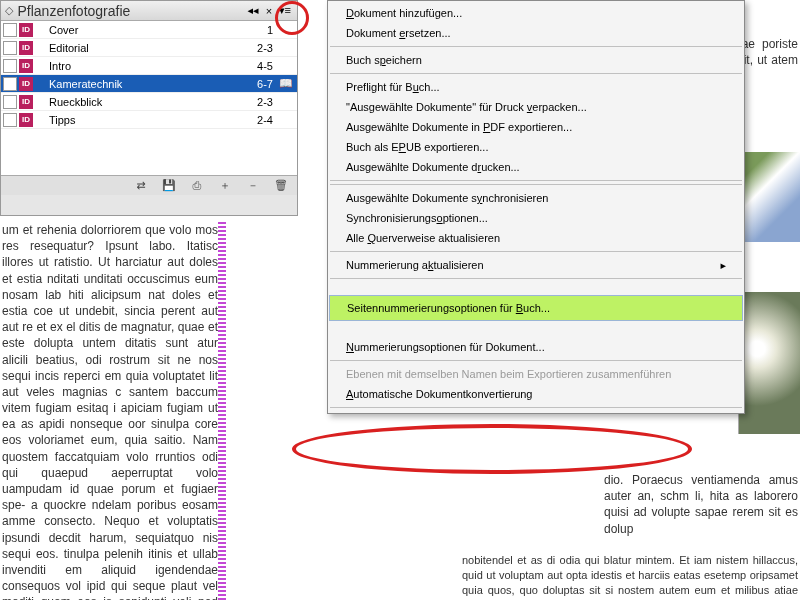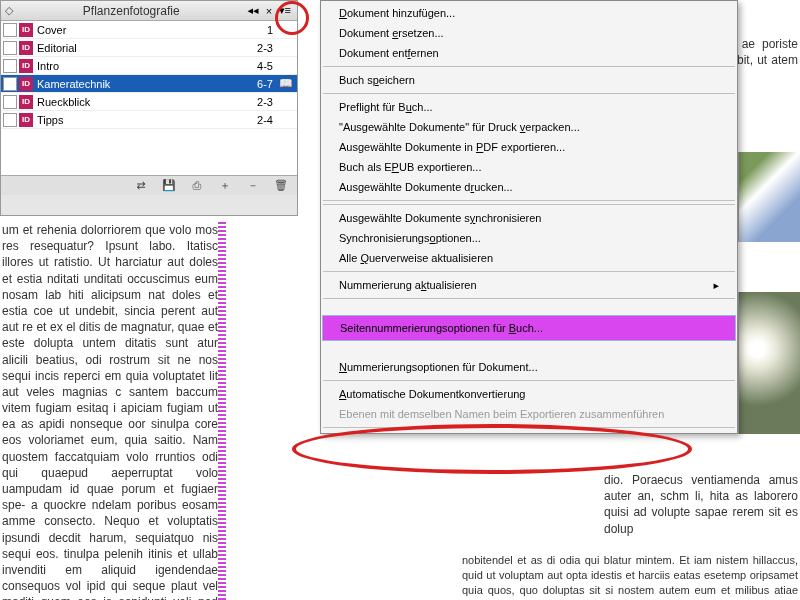--- a/index.html
+++ b/index.html
@@ -1,48 +1,48 @@
 <!DOCTYPE html>
 <html><head>
 <meta charset="utf-8">
 <style>
 * { margin: 0; padding: 0; box-sizing: border-box; font-family: Tahoma, sans-serif; font-size: 11px; }
 body { background: #fff; width: 800px; height: 600px; overflow: hidden; position: relative; }
 
 .panel { position: absolute; left: 0; top: 0; width: 298px; height: 216px; background: #e6e6e6; border: 1px solid #999; }
 .panel-header { display: flex; align-items: center; height: 20px; background: linear-gradient(#f0f0f0,#d8d8d8); border-bottom: 1px solid #aaa; padding: 0 4px; }
-.panel-header .title { flex: 1; font-size: 12px; color: #333; text-align: center; }
+.panel-header .title { flex: 1; font-size: 14px; color: #333; }
 .panel-header .icon-btn { width: 16px; height: 16px; display: flex; align-items: center; justify-content: center; cursor: pointer; }
 .flyout-circle { position: absolute; right: -12px; top: 0; width: 34px; height: 34px; border: 3px solid #d92020; border-radius: 50%; pointer-events: none; }
 
 .doc-list { background: #fff; height: 154px; overflow: auto; }
 .doc-row { display: flex; align-items: center; height: 18px; padding: 0 2px; border-bottom: 1px solid #eee; }
 .doc-row.selected { background: #1a5db5; color: #fff; }
 .doc-row .chk { width: 14px; height: 14px; border: 1px solid #999; background: #fff; margin-right: 2px; }
-.doc-row .doc-icon { width: 14px; height: 14px; background: #b91f5e; margin-right: 4px; display: flex; align-items: center; justify-content: center; color: #fff; font-size: 8px; font-weight: bold; }
+.doc-row .doc-icon { width: 14px; height: 14px; background: #b91f5e; margin-right: 16px; display: flex; align-items: center; justify-content: center; color: #fff; font-size: 8px; font-weight: bold; }
 .doc-row .name { flex: 1; }
 .doc-row .pages { width: 38px; text-align: right; margin-right: 6px; }
 .doc-row .open-icon { width: 16px; }
 
 .panel-footer { height: 20px; display: flex; align-items: center; justify-content: flex-end; gap: 12px; padding: 0 8px; border-top: 1px solid #aaa; background: #e0e0e0; }
 .panel-footer .tool { width: 16px; height: 16px; cursor: pointer; display: flex; align-items: center; justify-content: center; color: #444; }
 
 .bg-text { position: absolute; color: #333; font-size: 12px; line-height: 1.35; text-align: justify; }
 .bg-left { left: 2px; top: 222px; width: 216px; }
 .bg-right { left: 604px; top: 36px; width: 194px; }
 .bg-bottom { left: 462px; top: 553px; width: 336px; font-size: 11px; }
 .nachtrag { position: absolute; left: 398px; top: 0; font-variant: small-caps; color: #4a5a78; font-size: 22px; letter-spacing: 2px; }
 .photo1 { position: absolute; right: 0; top: 152px; width: 62px; height: 90px; background: linear-gradient(135deg,#7a9a5a 20%,#fff 40%,#8aa5d0 70%); border-left: 1px solid #aaa; }
 .photo2 { position: absolute; right: 0; top: 292px; width: 62px; height: 142px; background: radial-gradient(circle at 30% 40%, #fff 8%, #e8e8d8 20%, #6a7a5a 60%); border-left: 1px solid #aaa; }
 
 .rulers { position: absolute; left: 218px; top: 222px; width: 8px; height: 378px; background: repeating-linear-gradient(#c447d6 0 2px, #fff 2px 4px); }
 
-.context-menu { position: absolute; left: 320px; top: 0; width: 418px; background: #f4f4f4; border: 1px solid #8a8a8a; box-shadow: 3px 3px 6px rgba(0,0,0,.3); padding: 2px 0; }
+.context-menu { position: absolute; left: 327px; top: 0; width: 418px; background: #f4f4f4; border: 1px solid #8a8a8a; box-shadow: 3px 3px 6px rgba(0,0,0,.3); padding: 2px 0; }
 .menu-item { height: 20px; display: flex; align-items: center; padding: 0 18px; cursor: pointer; color: #000; }
-.menu-item.highlighted { background: #d946ef; border: 1px solid #9ab5d6; margin: 16px 1px; padding: 12px 17px; }
+.menu-item.highlighted { background: #bef264; border: 1px solid #9ab5d6; margin: 16px 1px; padding: 12px 17px; }
 .menu-item.disabled { color: #9a9a9a; cursor: default; }
 .menu-sep { height: 1px; background: #c0c0c0; margin: 3px 2px; }
 .menu-item .mnemonic { text-decoration: underline; }
 
 .oval-highlight { position: absolute; left: 292px; top: 424px; width: 400px; height: 50px; border: 4px solid #d92020; border-radius: 50%; pointer-events: none; }
 </style>
 </head>
 <body>
 
 <div class="nachtrag">Nachtrag</div>
@@ -119,23 +119,20 @@
   <div class="flyout-circle"></div>
 </div>
 
 <div class="context-menu" id="context-menu">
     <div class="menu-item">
       <span><span class="mnemonic">D</span>okument hinzufügen...</span>
     </div>
     <div class="menu-item">
       <span>Dokument <span class="mnemonic">e</span>rsetzen...</span>
     </div>
-    <div class="menu-item">
-      <span>Dokument ent<span class="mnemonic">f</span>ernen</span>
-    </div>
     <div class="menu-sep"></div>
     <div class="menu-item">
       <span>Buch s<span class="mnemonic">p</span>eichern</span>
     </div>
     <div class="menu-sep"></div>
     <div class="menu-item">
       <span>Preflight für B<span class="mnemonic">u</span>ch...</span>
     </div>
     <div class="menu-item">
       <span>"Ausgewählte Dokumente" für Druck <span class="mnemonic">v</span>erpacken...</span>
@@ -166,22 +163,22 @@
       <span style="margin-left:auto">▸</span>
     </div>
     <div class="menu-sep"></div>
     <div class="menu-item highlighted">
       <span>Seitennummerierungsoptionen für <span class="mnemonic">B</span>uch...</span>
     </div>
     <div class="menu-item">
       <span><span class="mnemonic">N</span>ummerierungsoptionen für Dokument...</span>
     </div>
     <div class="menu-sep"></div>
+    <div class="menu-item disabled">
+      <span>Ebenen mit demselben Namen beim Exportieren zusammenführen</span>
+    </div>
     <div class="menu-item">
       <span><span class="mnemonic">A</span>utomatische Dokumentkonvertierung</span>
-    </div>
-    <div class="menu-item disabled">
-      <span>Ebenen mit demselben Namen beim Exportieren zusammenführen</span>
     </div>
     <div class="menu-sep"></div>
   </div>
 
 <div class="oval-highlight"></div>
 
 </body></html>

